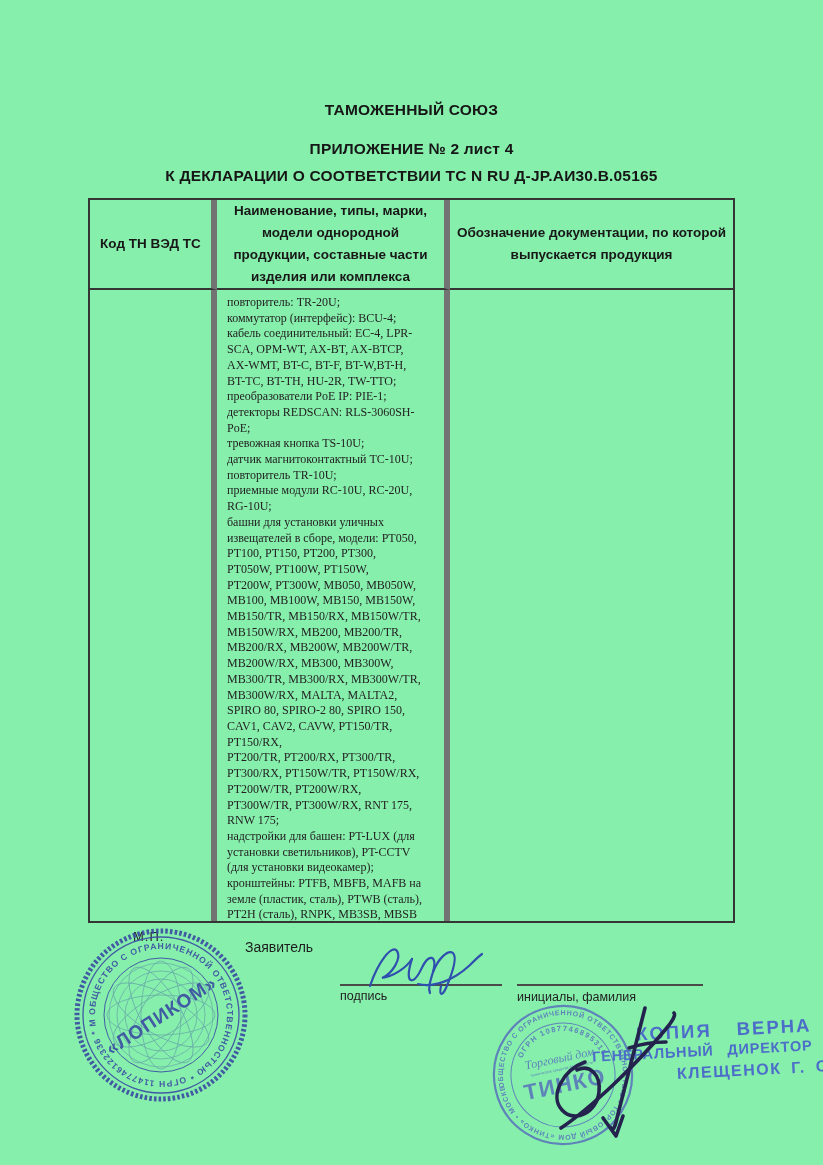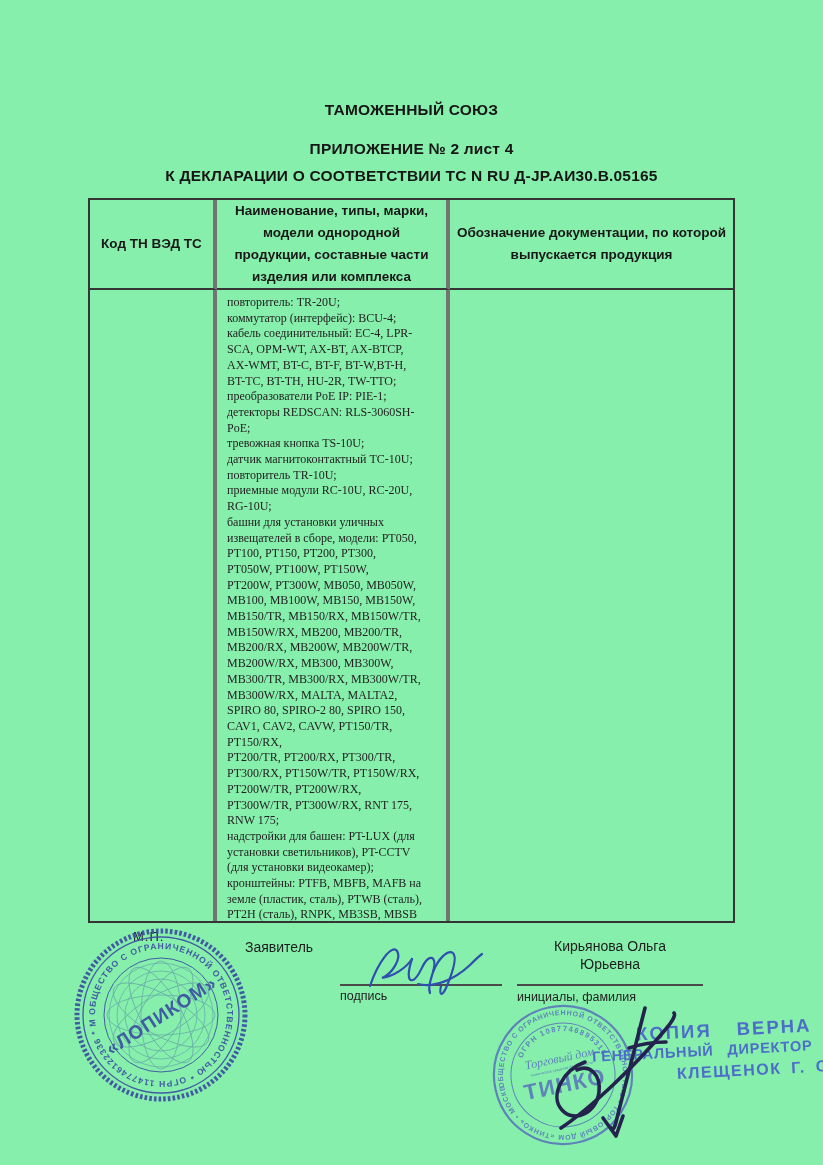--- a/index.html
+++ b/index.html
@@ -15,21 +15,21 @@
   .t1 { top:101px; } .t2 { top:140px; } .t3 { top:167px; }
 
   .ctable {
     position:absolute; left:88px; top:198px; width:647px; height:725px;
     border:2px solid #353535;
     display:grid;
     grid-template-columns:127px 233px 1fr;
     grid-template-rows:90px 1fr;
   }
   .cell { background:transparent; }
-  .cell.cb1, .cell.cb2 { border-right:4px solid #737373; }
+  .cell.cb1, .cell.cb2 { border-right:6px solid #737373; }
   .cell.hdr { border-bottom:2px solid #353535; display:flex; align-items:center;
     justify-content:center; text-align:center; font-weight:bold; font-size:13.5px;
     line-height:22px; white-space:pre-line; color:#181818; padding:0 6px; }
   .cell.body { font-size:12px; }
   .cell.products {
     white-space:pre; overflow:hidden; padding:5px 4px 0 10px;
     font-size:12px; line-height:15.7px; color:#222;font-family:Liberation Serif, serif;
   }
 
   .applicant-label { position:absolute; left:245px; top:939px; font-size:14px; color:#1d1d1d; }
@@ -114,22 +114,20 @@
 (для установки видеокамер);
 кронштейны: PTFB, MBFB, MAFB на
 земле (пластик, сталь), PTWB (сталь),
 PT2H (сталь), RNPK, MB3SB, MBSB</div>
     <div class="cell body"></div>
   </div>
 
   <div class="applicant-label">Заявитель</div>
   <div class="sig-line sig-line-1"></div>
   <div class="sig-caption cap-1">подпись</div>
-  <div class="name-block">Кирьянова Ольга
-Юрьевна</div>
   <div class="sig-line sig-line-2"></div>
   <div class="sig-caption cap-2">инициалы, фамилия</div>
   <div class="mp-mark">М.П.</div>
 
   <svg class="stamp-lopikom" width="178" height="178" viewBox="0 0 178 178">
     <g fill="none" stroke="#3c4fa3">
       <circle cx="89" cy="89" r="84" stroke-width="5" stroke-dasharray="2.6 2.1"></circle>
       <circle cx="89" cy="89" r="78" stroke-width="1.3"></circle>
       <circle cx="89" cy="89" r="57" stroke-width="1"></circle>
     </g>

